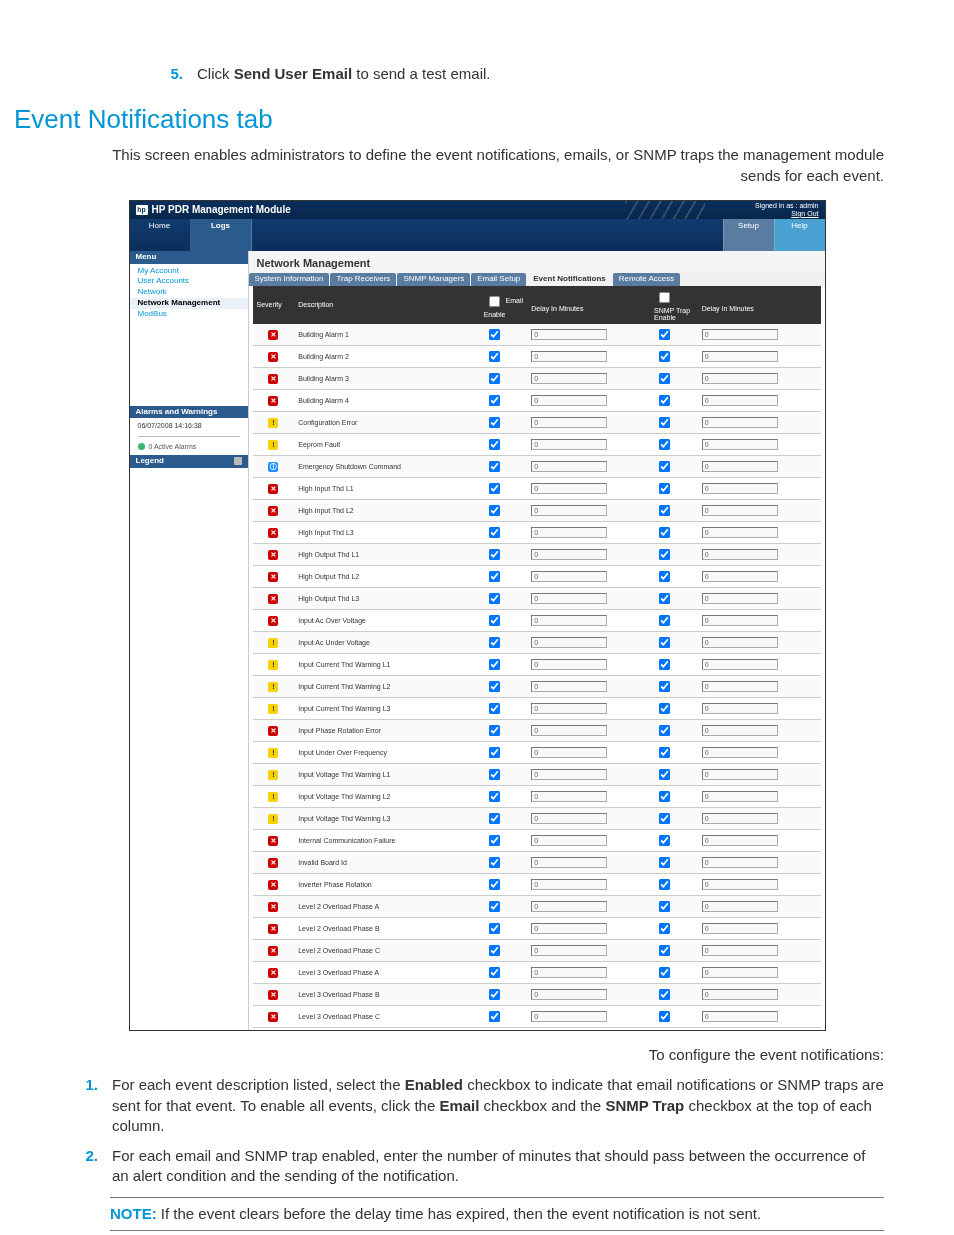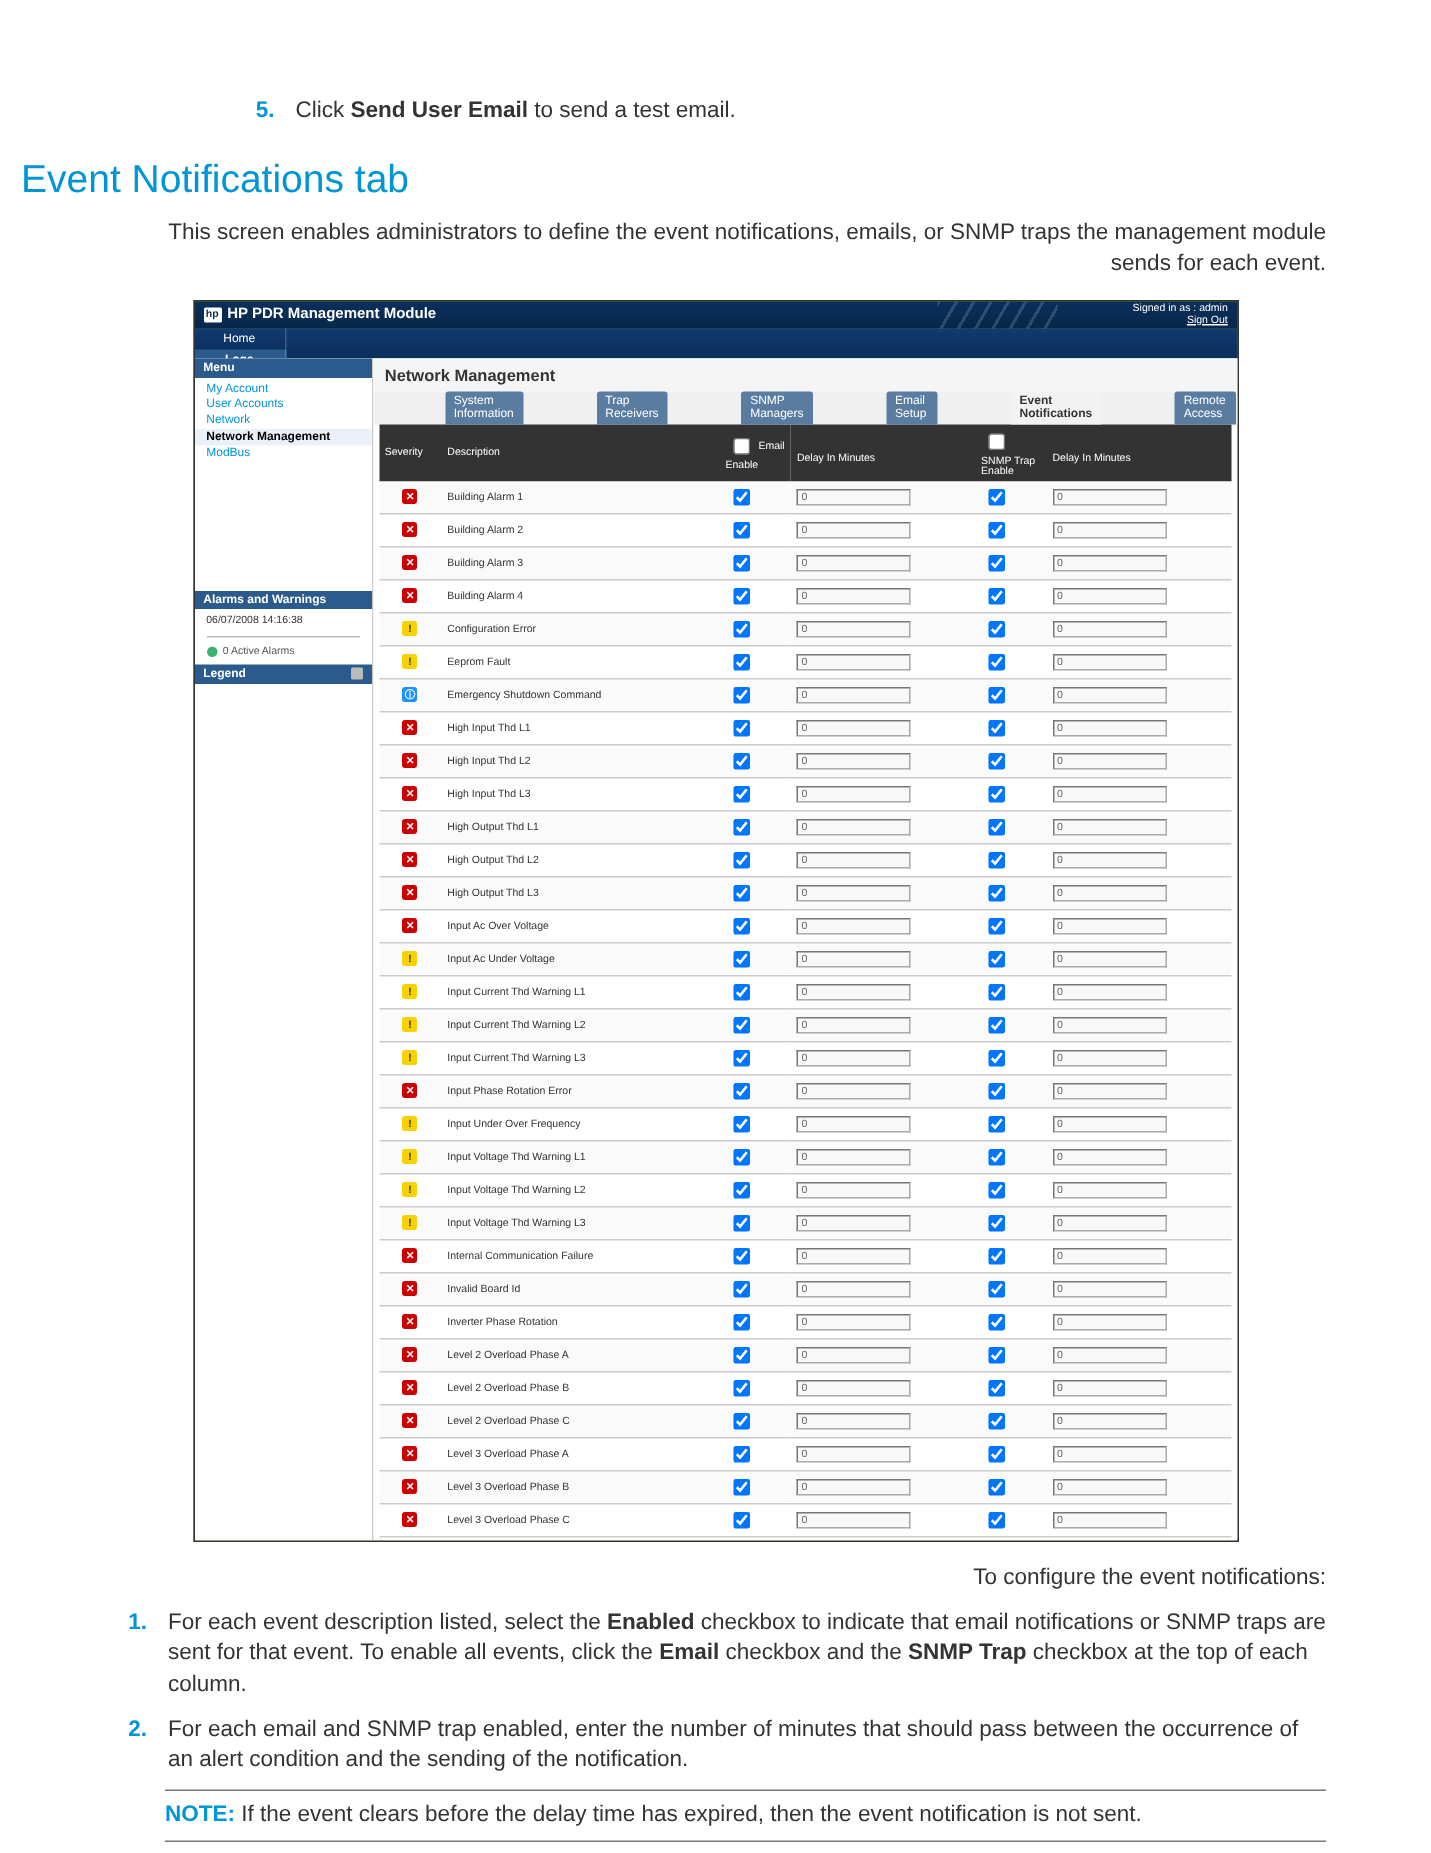--- a/index.html
+++ b/index.html
@@ -50,39 +50,39 @@
   .doc .leadin { padding-left: 85px; }
 
   
   .figure {
     width: 695px;
     margin: 14px auto 14px auto;
     border: 1px solid #333;
     font-size: 8px;
     line-height: 1.1;
     color: #fff;
-    background: #4d7c0f;
+    background: #404040;
     position: relative;
     overflow: hidden;
   }
   .fig-titlebar {
     height: 18px;
     background: linear-gradient(#0a2f5c, #08264a);
     display: flex; align-items: center; justify-content: space-between;
     padding: 0 6px;
     font-size: 10px;
   }
   .fig-titlebar .brand { display:flex; align-items:center; gap:4px; font-weight:600; }
   .fig-titlebar .brand .hp-logo { width:12px; height:10px; background:#fff; color:var(--navy); font-weight:700; font-size:7px; text-align:center; border-radius:1px; line-height:10px; }
   .fig-titlebar .signin { font-size:7px; text-align:right; line-height:1.1; }
   .fig-titlebar .signin a { color:#fff; text-decoration:underline; cursor:pointer; }
   .fig-decor { position:absolute; right:120px; top:0; width:80px; height:18px; pointer-events:none; opacity:.4;
     background: repeating-linear-gradient(120deg, rgba(255,255,255,.4) 0 2px, transparent 2px 10px); }
 
-  .fig-tabstrip { background: linear-gradient(#113a6e,#0a2f5c); height:20px; display:flex; align-items:stretch; font-size:8px;flex-direction:column;}
+  .fig-tabstrip { background: linear-gradient(#113a6e,#0a2f5c); height:32px; display:flex; align-items:stretch; font-size:8px;}
   .fig-tabstrip .toptab { width:60px; text-align:center; line-height:14px; border-right:1px solid rgba(255,255,255,.2); color:#fff; cursor:pointer;}
   .fig-tabstrip .toptab.sel { background: var(--sidebar-blue-tab); font-weight: bold; }
   .fig-tabstrip .gap { flex:1; }
   .fig-tabstrip .actiontab { width:50px; text-align:center; line-height:14px; color:#fff; border-left:1px solid rgba(255,255,255,.2); cursor:pointer;}
   .fig-tabstrip .actiontab.setup { background: #5a7ca0; }
   .fig-tabstrip .actiontab.help { background: #4aa0d0; }
 
   .fig-body { display:flex; background: #e9eef3; }
   .fig-left { width:118px; background:#fff; border-right:1px solid #ccc; }
   .fig-left .panel-hdr { background: var(--left-nav-hdr); color:#fff; font-weight:600; padding:2px 6px; font-size:8px;}
@@ -93,21 +93,21 @@
   .fig-left .aw-row { font-size:7px; color:#333;}
   .fig-left .aw-divider { border-top:1px solid #bbb; margin:2px 0;}
   .fig-left .aa { display:flex; align-items:center; gap:4px; font-size:7px; color:#555;}
   .fig-left .aa .dot { width:7px; height:7px; border-radius:50%; background:#3cb371; }
   .fig-left .legend-hdr { display:flex; justify-content:space-between; align-items:center;}
   .fig-left .legend-hdr .collapse-ind { width:8px; height:8px; background:#bbb; border-radius:1px; }
 
   .fig-main { flex:1; background:#fff; }
   .fig-main .content-title { color:#333; font-weight:600; font-size:11px; padding:6px 8px 4px 8px; background:#f5f5f5;}
   .fig-subtabs { display:flex; background:#f0f0f0; font-size:8px; }
-  .fig-subtabs .st { background: var(--tab-bg); color:#fff; padding:2px 6px; margin-right:1px; cursor:pointer; border-top-left-radius:2px; border-top-right-radius:2px;margin-left:48px;}
+  .fig-subtabs .st { background: var(--tab-bg); color:#fff; padding:2px 6px; margin-right:1px; cursor:pointer; border-top-left-radius:2px; border-top-right-radius:2px;}
   .fig-subtabs .st.sel { background: var(--tab-sel-bg); color:#333; font-weight:600;}
   .fig-table-wrap { padding:0 4px 2px 4px; }
   table.evtab { width:100%; border-collapse:collapse; font-size:7px; color:#333;}
   table.evtab thead th { background: var(--hdr-dark); color:#fff; font-weight:500; text-align:left; padding:2px 4px;}
   table.evtab thead th .hdr-chk { accent-color:#fff; margin-right:3px; transform:scale(.85); vertical-align:middle;}
   table.evtab tbody td { border-bottom:1px solid var(--row-border); padding:1px 4px; height:11px; vertical-align:middle;}
   table.evtab tbody tr:nth-child(odd) td { background:#fafafa;}
   table.evtab td.sev { width:16px; text-align:center;}
   .sev-icon { width:10px; height:10px; display:inline-flex; align-items:center; justify-content:center; color:#fff; border-radius:2px; font-size:7px; font-weight:700;}
   .sev-critical { background: var(--sev-red);}

